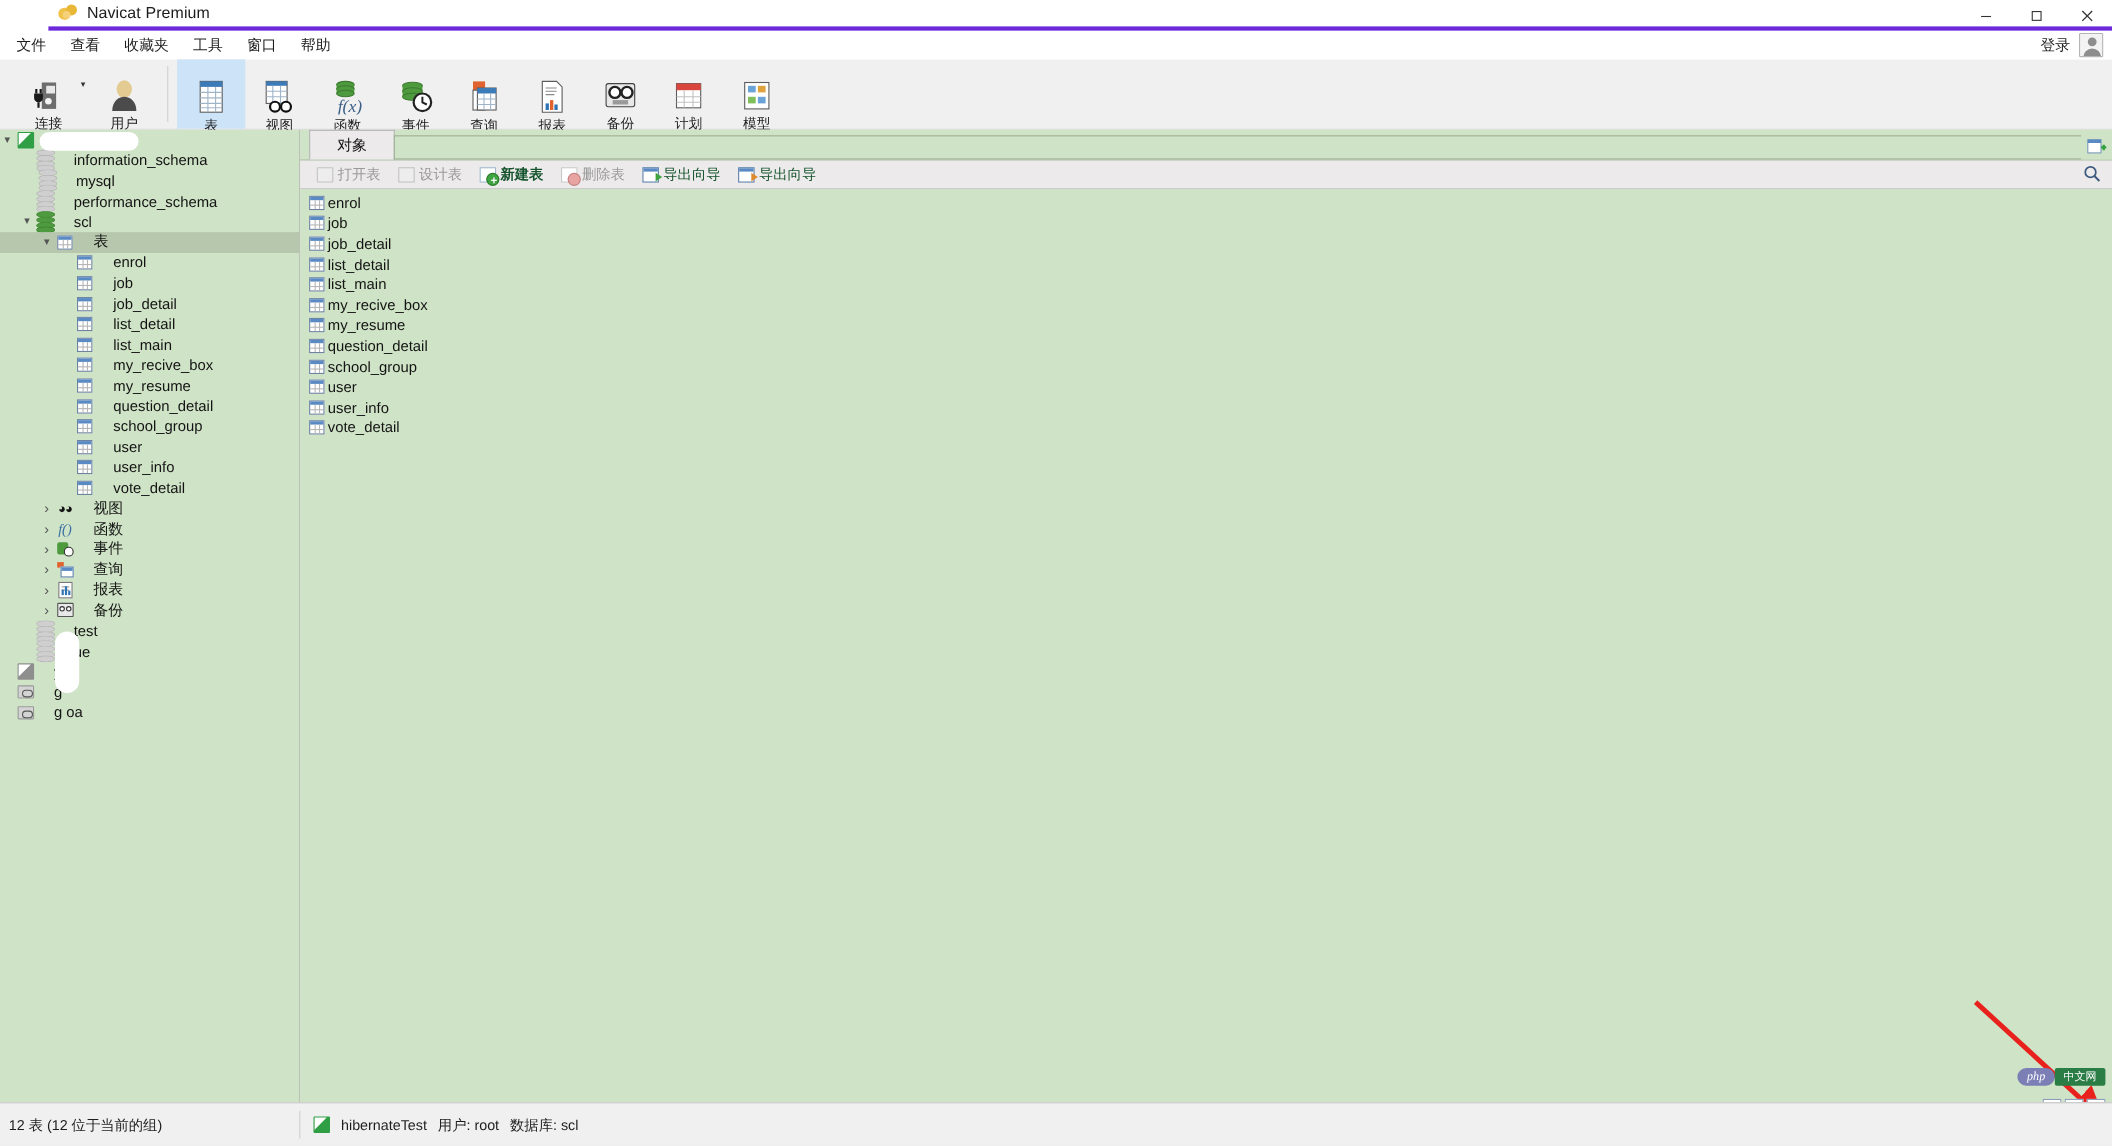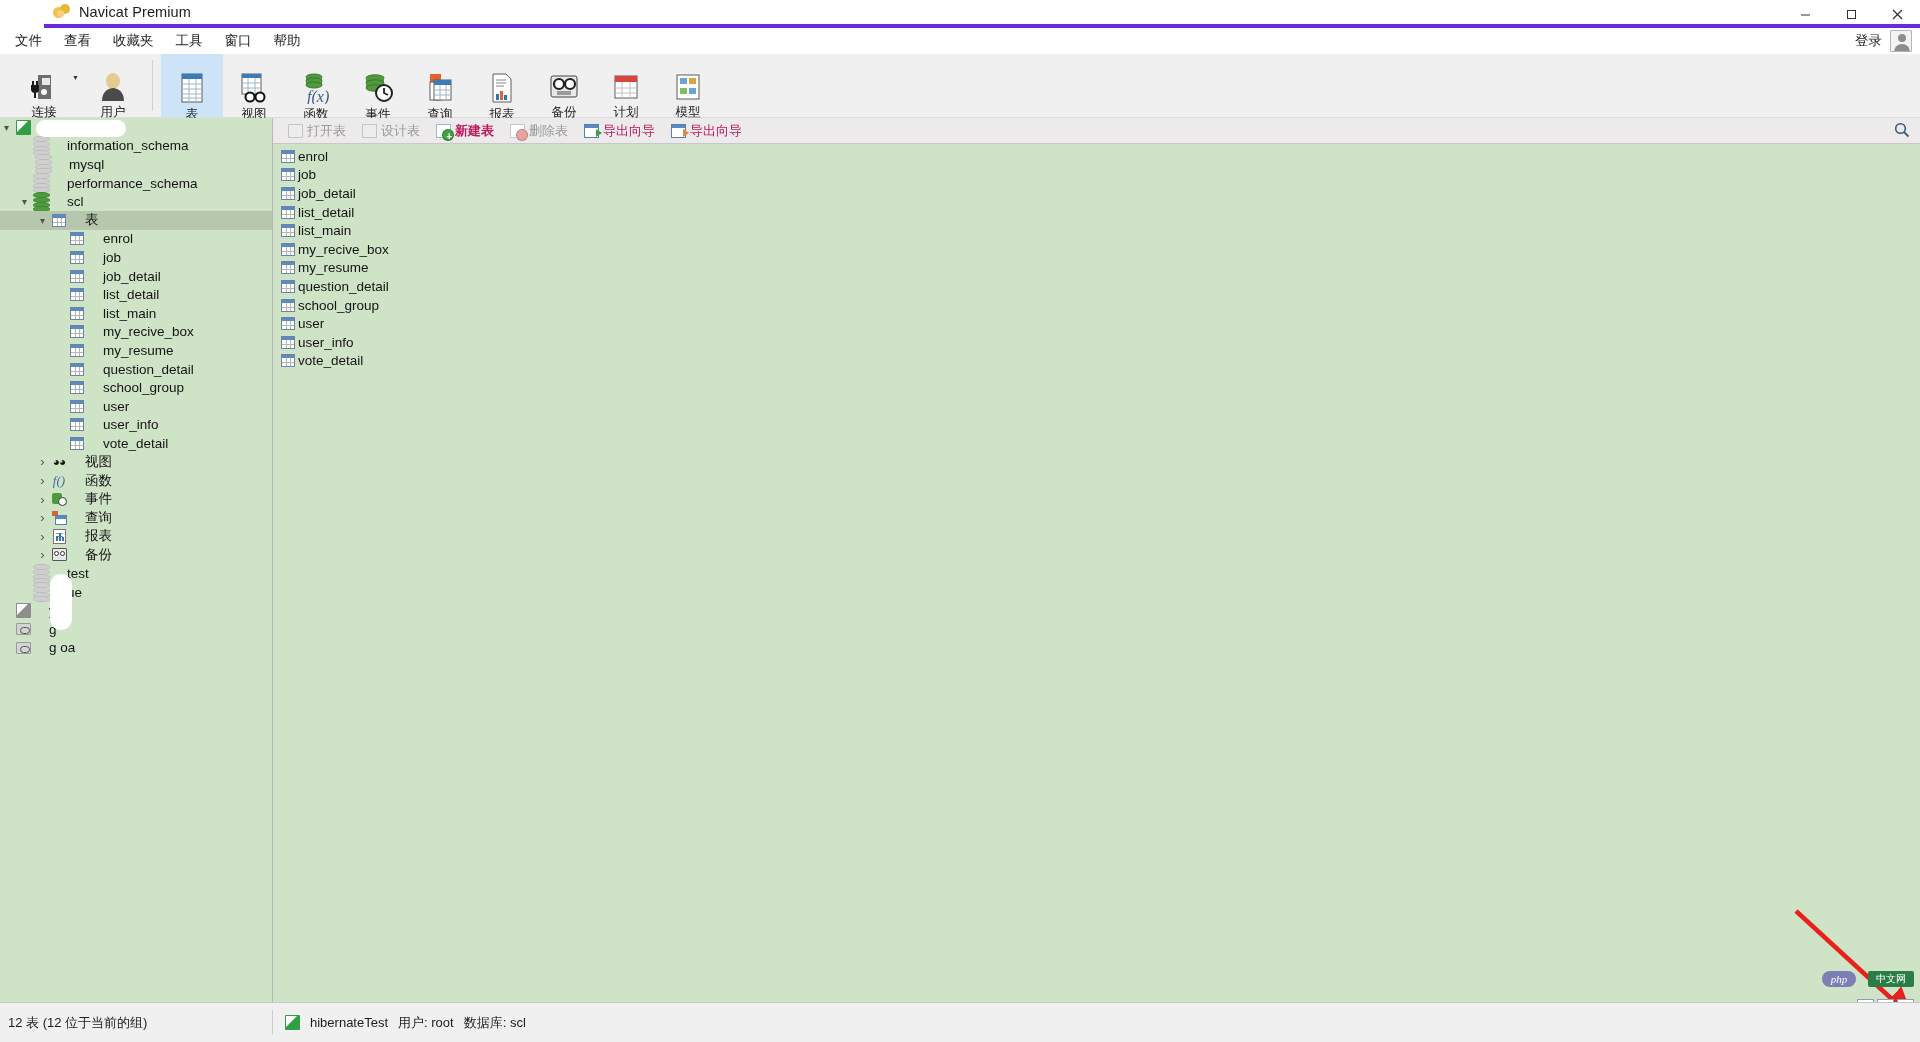--- a/index.html
+++ b/index.html
@@ -154,21 +154,21 @@
     width: 28px; height: 24px; display: flex; align-items: center; justify-content: center;
     font-size: 13px; color: #2e7d32; background: #cfe3c6; flex: none;
   }
 
   .obj-toolbar {
     height: 26px; background: #eceaea; border-bottom: 1px solid #c8c8c8;
     display: flex; align-items: center; padding-left: 8px; gap: 2px; position: relative;
   }
   .obj-btn {
     display: flex; align-items: center; gap: 4px; padding: 2px 7px;
-    font-size: 13px; color: #be185d; line-height: 17px;
+    font-size: 13px; color: #14532d; line-height: 17px;
   }
   .obj-btn.dim { color: #9a9a9a; }
   .obj-btn.bold { font-weight: bold; }
   .obj-ico { width: 15px; height: 14px; position: relative; flex: none; }
   .oi-open { background:#f6ead0; border:1px solid #bba46c; border-radius:1px; }
   .oi-open.dim { background:#ededed; border-color:#c4c4c4; }
   .oi-design { background:#ededed; border:1px solid #c4c4c4; }
   .oi-new { background:#fff; border:1px solid #9fb7ce; }
   .oi-new::after { content:""; position:absolute; right:-3px; bottom:-3px; width:10px; height:10px;
     border-radius:50%; background:#3fa33f; box-shadow:0 0 0 1px #2a7a2a; }
@@ -191,21 +191,21 @@
     height: 18.6px; display: flex; align-items: center; font-size: 13.5px; color: #141414;
     padding-left: 6px;
   }
   .obj-row .ic { width: 18px; display: flex; justify-content: center; flex: none; }
   .obj-row .tx { margin-left: 1px; }
 
   
   .annot-arrow { position: absolute; pointer-events: none; }
 
   
-  .tray { position: absolute; right: 6px; bottom: 30px; display: flex; align-items: center; gap: 12px; }
+  .tray { position: absolute; right: 6px; bottom: 30px; display: flex; align-items: center; gap: 0; }
   .tray-php { width: 34px; height: 16px; background: #7b7fb5; color: #fff; font-size: 11px;
     display:flex; align-items:center; justify-content:center; border-radius: 8px;
     font-family:"Liberation Serif", serif; font-style: italic; }
   .tray-ime { width: 46px; height: 16px; background: #2b7d46; color: #fff; font-size: 10px;
     display:flex; align-items:center; justify-content:center; border-radius: 2px; }
   .tray-row2 { position: absolute; right: 6px; bottom: 2px; display: flex; gap: 3px; }
   .tray-sq { width: 17px; height: 16px; background: #fff; border: 1px solid #8aa0b8; position: relative; }
   .tray-sq i { position:absolute; left:1px; right:1px; height:2px; background:#5a8ac4; }
   .tray-sq.red i { background:#d24b3e; }
 
@@ -757,20 +757,33 @@
           </span>
           <span class="tx">g    oa</span>
         </div>
       </div>
     <div class="redact" style="left:36px; top:2px; width:90px; height:17px;"></div>
     <div class="redact" style="left:50px; top:456px; width:22px; height:56px; border-radius:11px;"></div>
   </div>
 
   <div class="content-pane">
 
+    <div class="tabstrip">
+      <div class="tab">
+        <span>对象</span>
+      </div>
+      <div class="tab-filler"></div>
+      <div class="tab-plus">
+        <svg width="18" height="16" viewBox="0 0 18 16">
+          <rect x="1" y="2" width="12" height="12" fill="#fff" stroke="#7a9ab8"></rect>
+          <rect x="1" y="2" width="12" height="3" fill="#5a8ac4"></rect>
+          <path d="M13 9 h5 M15.5 6.5 v5" stroke="#2e9e3e" stroke-width="2"></path>
+        </svg>
+      </div>
+    </div>
 
     <div class="obj-toolbar">
       <div class="obj-btn dim">
         <span class="obj-ico oi-open dim"></span>
         <span>打开表</span>
       </div>
       <div class="obj-btn dim">
         <span class="obj-ico oi-design"></span>
         <span>设计表</span>
       </div>

